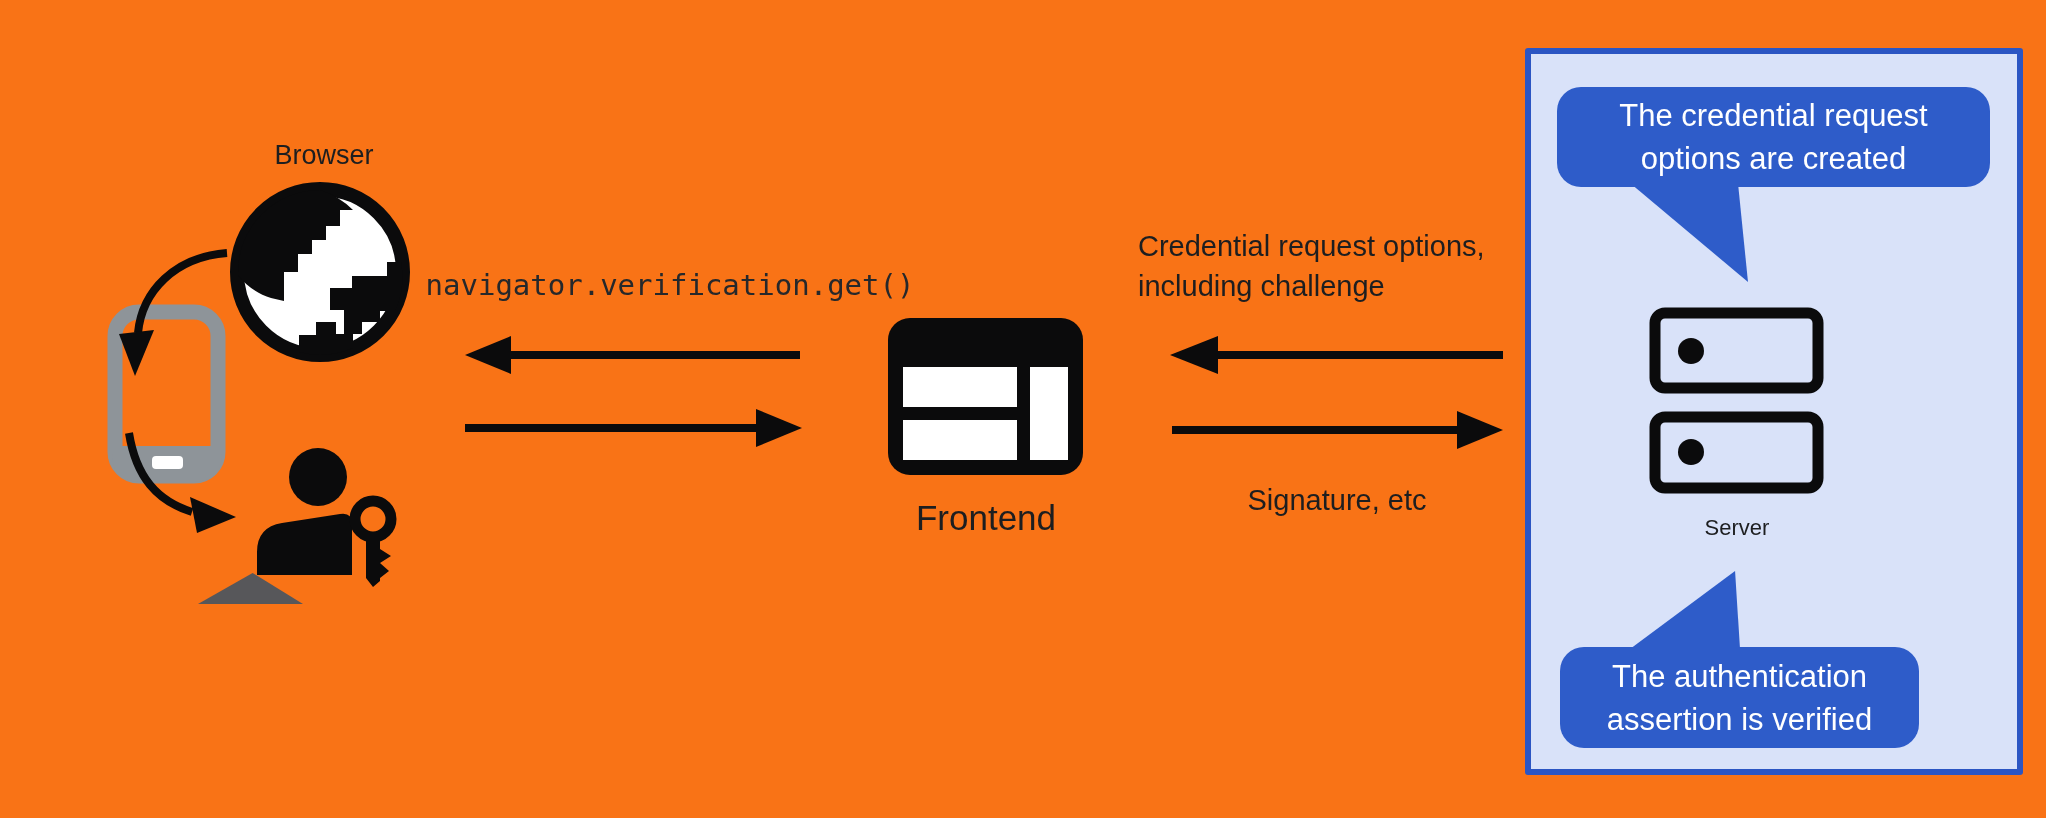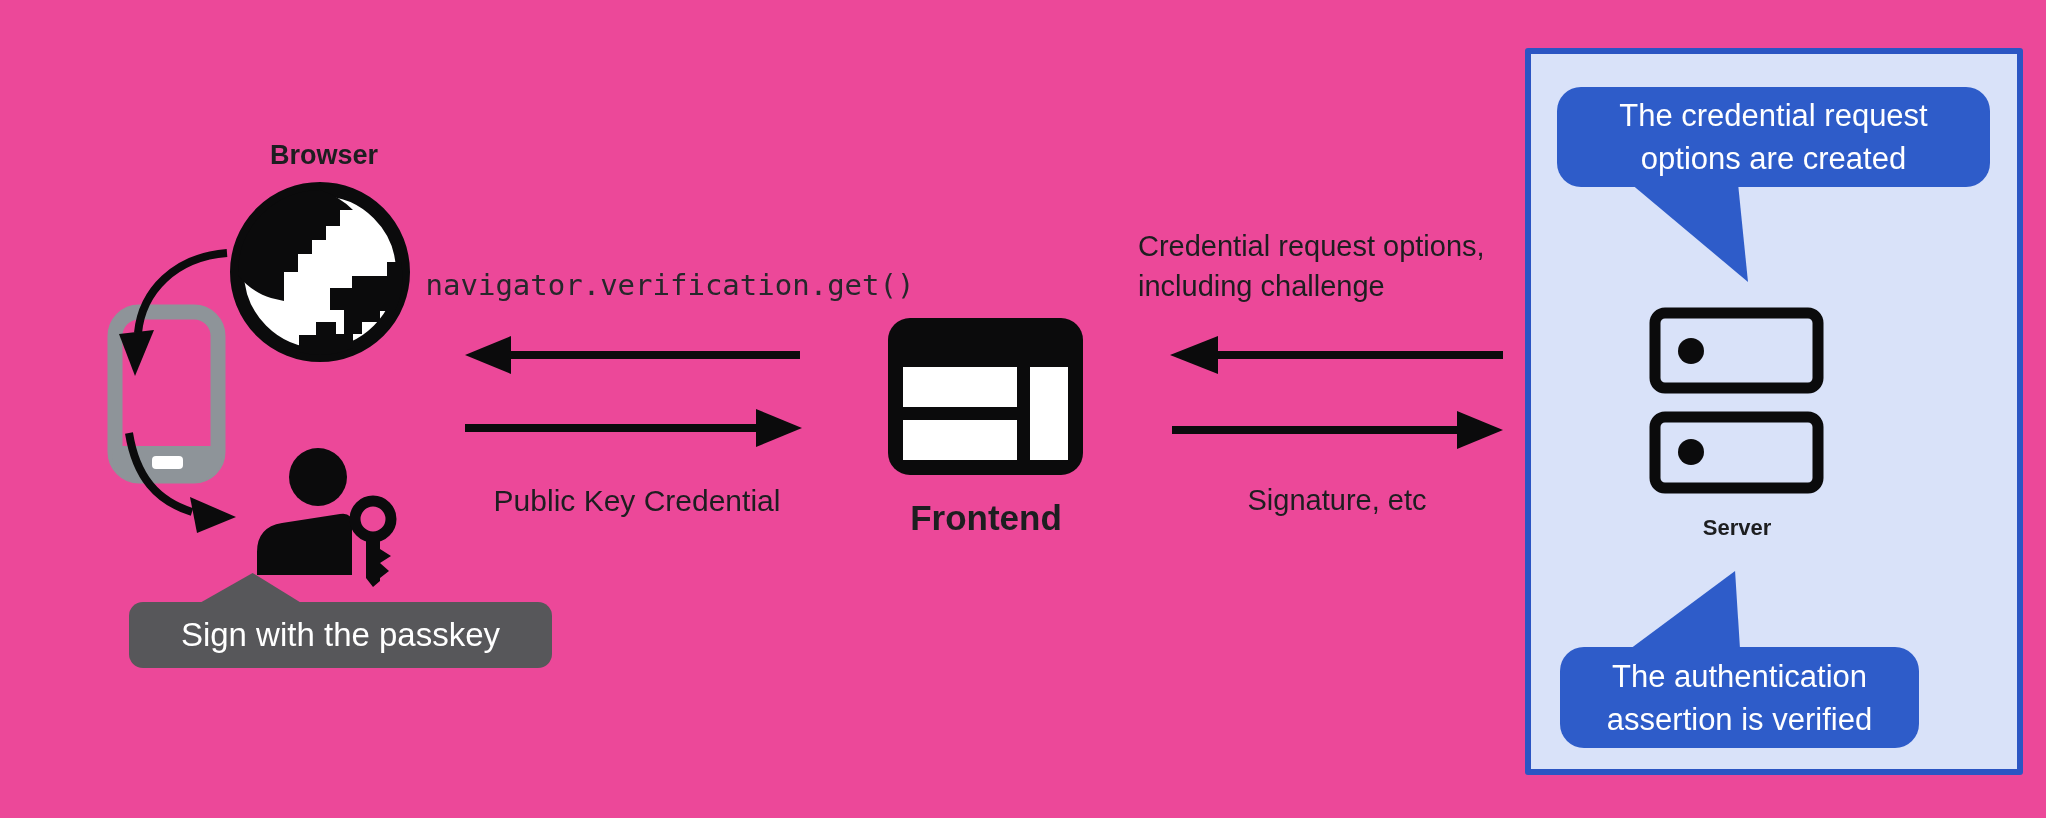--- a/index.html
+++ b/index.html
@@ -1,22 +1,22 @@
 <!DOCTYPE html>
 <html><head>
 <meta charset="utf-8">
 <style>
   html,body{margin:0;padding:0;background:#ffffff;}
   .canvas{
-    position:relative;width:2046px;height:818px;background:#ec4899;overflow:hidden;
+    position:relative;width:2046px;height:818px;background:#f97316;overflow:hidden;
     font-family:"Liberation Sans",sans-serif;color:#1d1e20;
   }
   .art{position:absolute;left:0;top:0;pointer-events:none;}
   .lbl{position:absolute;white-space:nowrap;color:#1d1e20;}
-  .bold{font-weight:bold;}
+  .bold{font-weight:normal;}
   .ctr{transform:translateX(-50%);}
   .mono{font-family:"DejaVu Sans Mono","Liberation Mono",monospace;}
 
   
   .panel{
     position:absolute;left:1525px;top:48px;width:498px;height:727px;
     box-sizing:border-box;background:#d9e2f9;border:6px solid #2b55c3;border-radius:3px;
   }
 
   
@@ -138,30 +138,26 @@
     <span>options are created</span>
   </div>
 
   <div class="tail tail-bottom"></div>
   <div class="note note-bottom">
     <span>The authentication</span>
     <span>assertion is verified</span>
   </div>
 
   <div class="tooltip-pointer"></div>
-  <div class="tooltip">
-    <span>Sign with the passkey</span>
-  </div>
 
   <div class="lbl bold ctr browser-lbl">Browser</div>
 
 
   <div class="lbl mono ctr apicall-lbl">navigator.verification.get()</div>
 
-  <div class="lbl ctr pkc-lbl">Public Key Credential</div>
 
   <div class="lbl cro-lbl">
     <div>Credential request options,</div>
     <div>including challenge</div>
   </div>
 
   <div class="lbl ctr sig-lbl">Signature, etc</div>
 
   <div class="lbl bold ctr frontend-lbl">Frontend</div>
 

